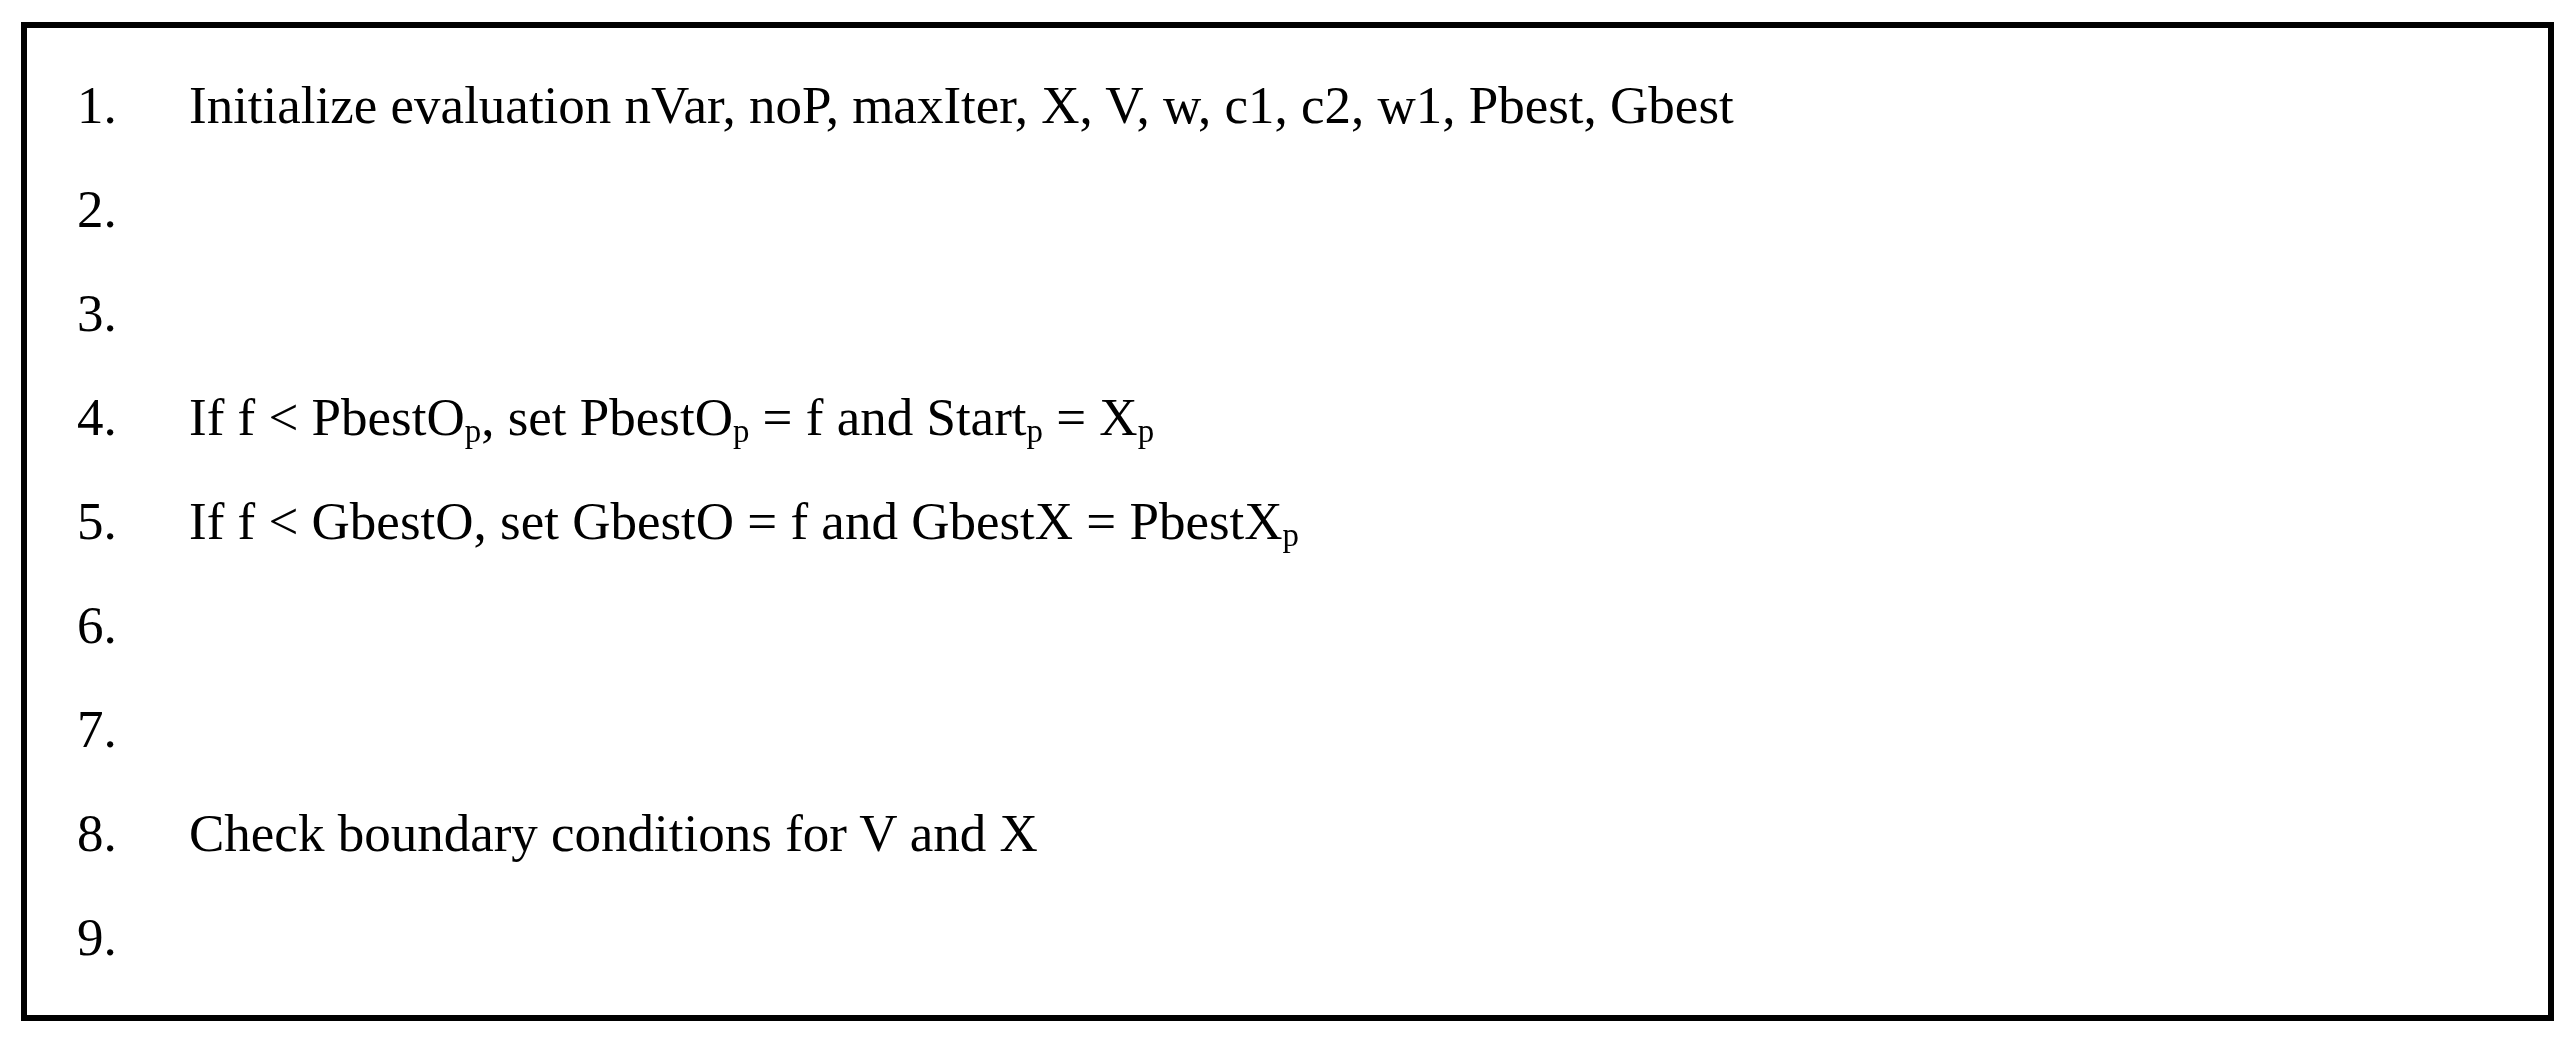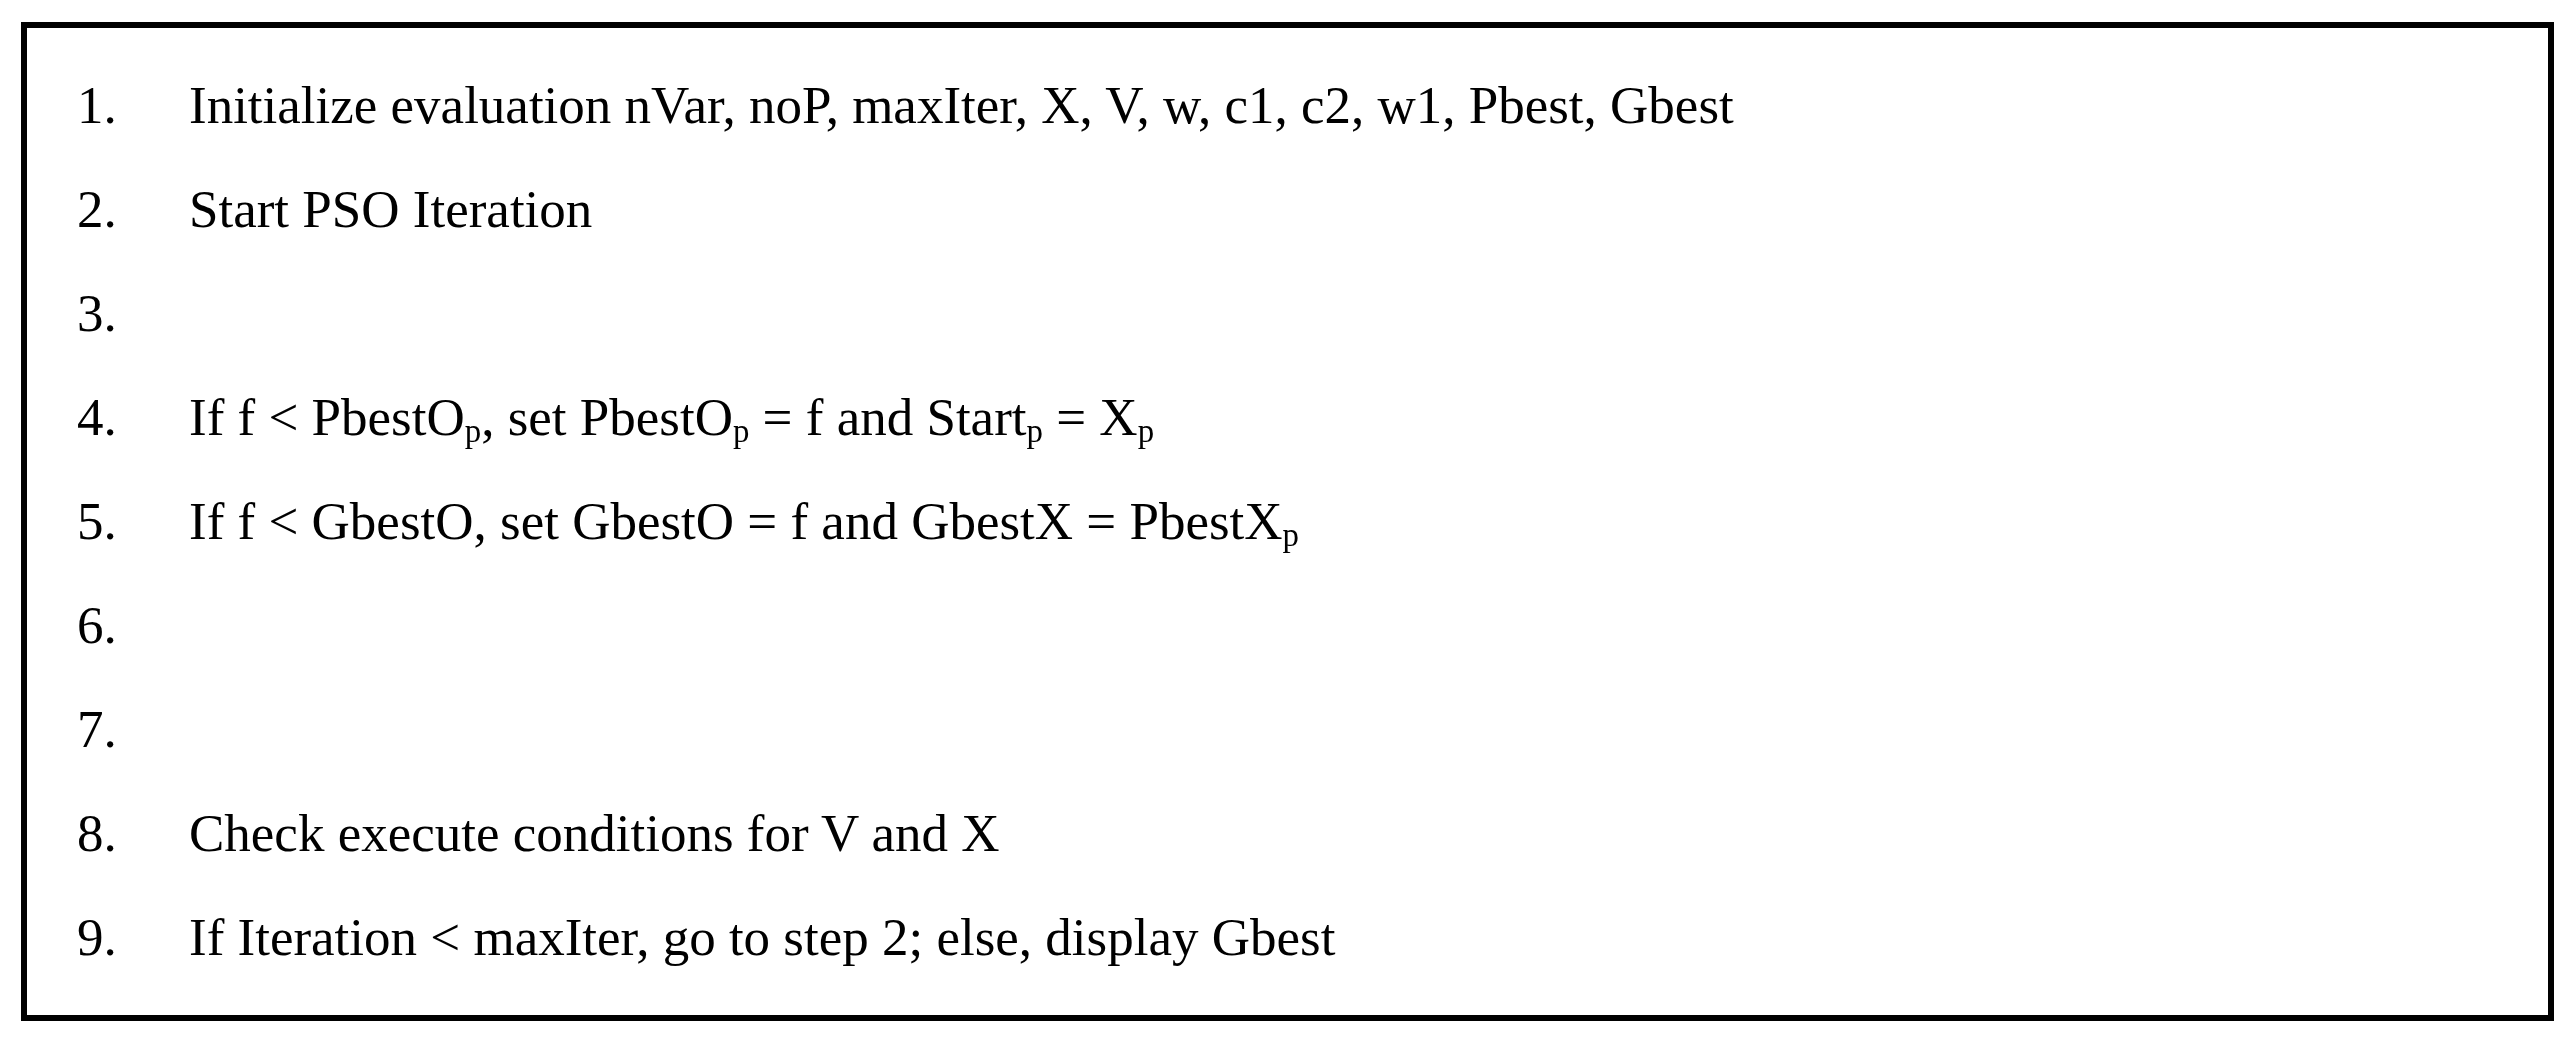--- a/index.html
+++ b/index.html
@@ -57,43 +57,41 @@
 
 <div class="page">
   <div class="algo-box">
     <ol class="steps" style="margin:0;padding:0;list-style:none;">
         <li class="step">
           <span class="step-num">1.</span>
           <span class="step-text"><span>Initialize evaluation nVar, noP, maxIter, X, V, w, c1, c2, w1, Pbest, Gbest</span></span>
         </li>
         <li class="step">
           <span class="step-num">2.</span>
-          <span class="step-text"><span>Start PSO Iteration</span></span>
         </li>
         <li class="step">
           <span class="step-num">3.</span>
         </li>
         <li class="step">
           <span class="step-num">4.</span>
           <span class="step-text"><span>If f &lt; PbestO</span><sub>p</sub><span>, set PbestO</span><sub>p</sub><span> = f and Start</span><sub>p</sub><span> = X</span><sub>p</sub></span>
         </li>
         <li class="step">
           <span class="step-num">5.</span>
           <span class="step-text"><span>If f &lt; GbestO, set GbestO = f and GbestX = PbestX</span><sub>p</sub></span>
         </li>
         <li class="step">
           <span class="step-num">6.</span>
         </li>
         <li class="step">
           <span class="step-num">7.</span>
         </li>
         <li class="step">
           <span class="step-num">8.</span>
-          <span class="step-text"><span>Check execute conditions for V and X</span></span>
+          <span class="step-text"><span>Check boundary conditions for V and X</span></span>
         </li>
         <li class="step">
           <span class="step-num">9.</span>
-          <span class="step-text"><span>If Iteration &lt; maxIter, go to step 2; else, display Gbest</span></span>
         </li>
       </ol>
   </div>
 </div>
 
 
 </body></html>

